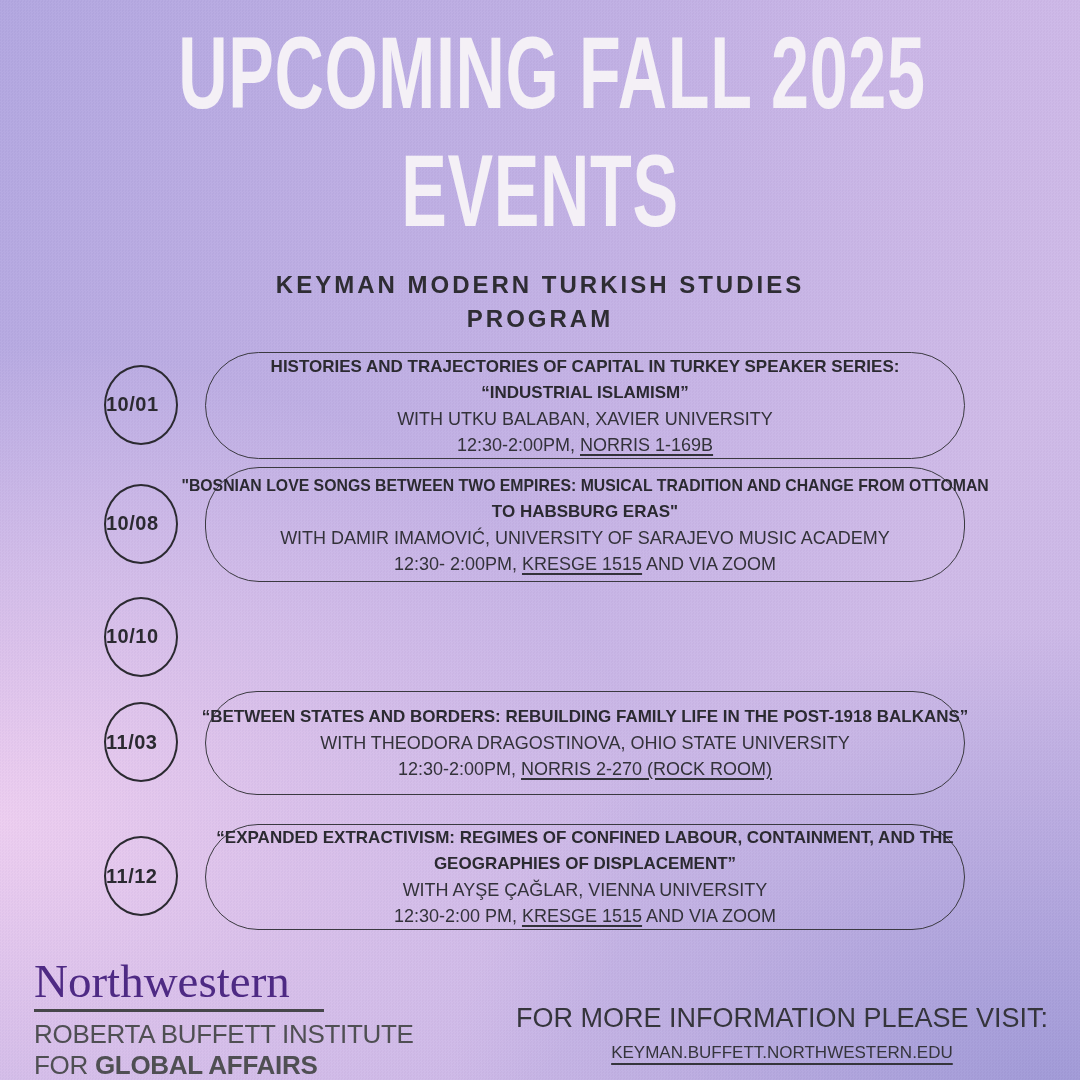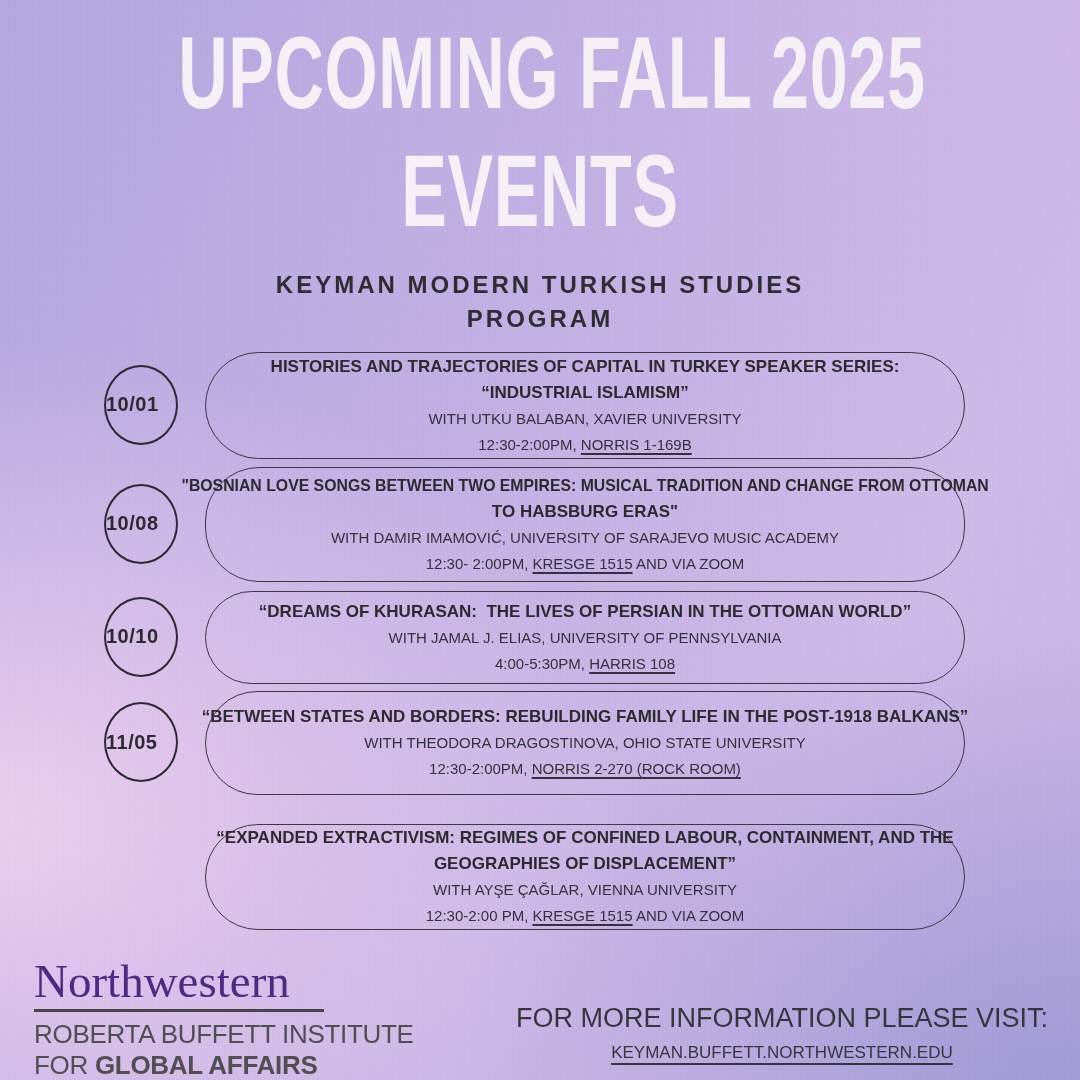--- a/index.html
+++ b/index.html
@@ -34,21 +34,21 @@
   .row-5{top:824px;height:104px;}
   .date-circle{position:absolute;left:104px;top:50%;transform:translateY(-50%);
     width:70px;height:76px;border:2px solid #2b2a31;border-radius:50%;
     display:flex;align-items:center;
     font-weight:700;font-size:20px;color:#2b2a31;letter-spacing:.5px;background:transparent;}
   .event-card{position:absolute;left:205px;top:0;width:758px;height:100%;
     border:1.5px solid #3a3940;border-radius:54px;background:transparent;
     display:flex;flex-direction:column;align-items:center;justify-content:center;text-align:center;}
   .card-line{white-space:pre;font-weight:700;font-size:17px;line-height:26px;color:#2b2a31;}
   .card-line.narrow{transform:scaleX(.93);transform-origin:50% 50%;}
-  .card-sub{white-space:pre;font-weight:400;font-size:15px;line-height:26px;color:#33323a;}
+  .card-sub{white-space:pre;font-weight:400;font-size:18px;line-height:26px;color:#33323a;}
   .loc{text-decoration:underline;text-underline-offset:3px;text-decoration-thickness:1.5px;}
   
   .footer-left{position:absolute;left:18px;top:956px;margin-left:16px;}
   .wordmark{font-family:"Liberation Serif", serif;font-size:47px;line-height:50px;color:#4e2a84;}
   .rule{width:290px;height:2.5px;background:#46464a;margin-top:3px;}
   .inst{font-size:26px;line-height:31px;color:#4f4f53;letter-spacing:-.3px;margin-top:7px;font-weight:400;}
   .inst b{font-weight:700;}
   .footer-right{position:absolute;right:32px;top:1003px;text-align:center;color:#35353c;}
   .info-line{font-size:27px;line-height:30px;font-weight:400;}
   .info-url{display:inline-block;font-size:17px;line-height:30px;margin-top:5px;font-weight:400;
@@ -91,39 +91,37 @@
       <div class="card-line">TO HABSBURG ERAS"</div>
       <div class="card-sub">WITH DAMIR IMAMOVIĆ, UNIVERSITY OF SARAJEVO MUSIC ACADEMY</div>
       <div class="card-sub"><span>12:30- 2:00PM, </span><span class="loc">KRESGE 1515</span><span> AND VIA ZOOM</span></div>
     </div>
   </section>
 
   <section class="event-row row-3">
     <div class="date-circle">
       <span>10/10</span>
     </div>
-    <div class="event-card">
-      <div class="card-line">“DREAMS OF KHURASAN:  THE LIVES OF PERSIAN IN THE OTTOMAN WORLD”</div>
-      <div class="card-sub">WITH JAMAL J. ELIAS, UNIVERSITY OF PENNSYLVANIA</div>
-      <div class="card-sub"><span>4:00-5:30PM, </span><span class="loc">HARRIS 108</span><span></span></div>
-    </div>
   </section>
 
   <section class="event-row row-4">
     <div class="date-circle">
-      <span>11/05</span>
+      <span>11/03</span>
     </div>
     <div class="event-card">
       <div class="card-line">“BETWEEN STATES AND BORDERS: REBUILDING FAMILY LIFE IN THE POST-1918 BALKANS”</div>
       <div class="card-sub">WITH THEODORA DRAGOSTINOVA, OHIO STATE UNIVERSITY</div>
       <div class="card-sub"><span>12:30-2:00PM, </span><span class="loc">NORRIS 2-270 (ROCK ROOM)</span><span></span></div>
     </div>
   </section>
 
   <section class="event-row row-5">
+    <div class="date-circle">
+      <span>11/12</span>
+    </div>
     <div class="event-card">
       <div class="card-line">“EXPANDED EXTRACTIVISM: REGIMES OF CONFINED LABOUR, CONTAINMENT, AND THE</div>
       <div class="card-line">GEOGRAPHIES OF DISPLACEMENT”</div>
       <div class="card-sub">WITH AYŞE ÇAĞLAR, VIENNA UNIVERSITY</div>
       <div class="card-sub"><span>12:30-2:00 PM, </span><span class="loc">KRESGE 1515</span><span> AND VIA ZOOM</span></div>
     </div>
   </section>
 
   <footer>
     <div class="footer-left">

